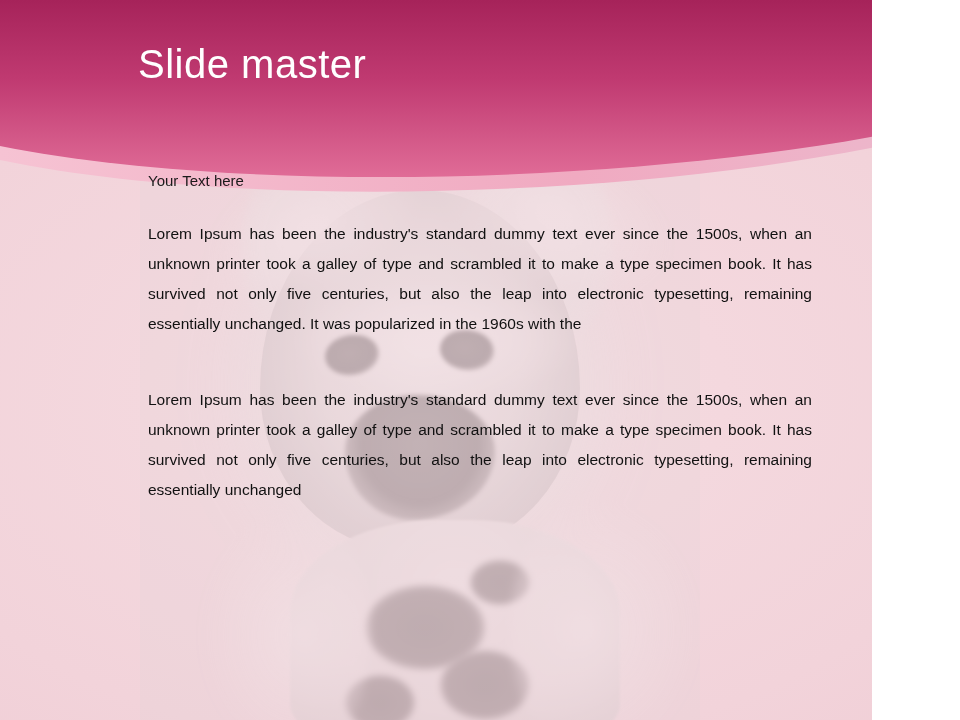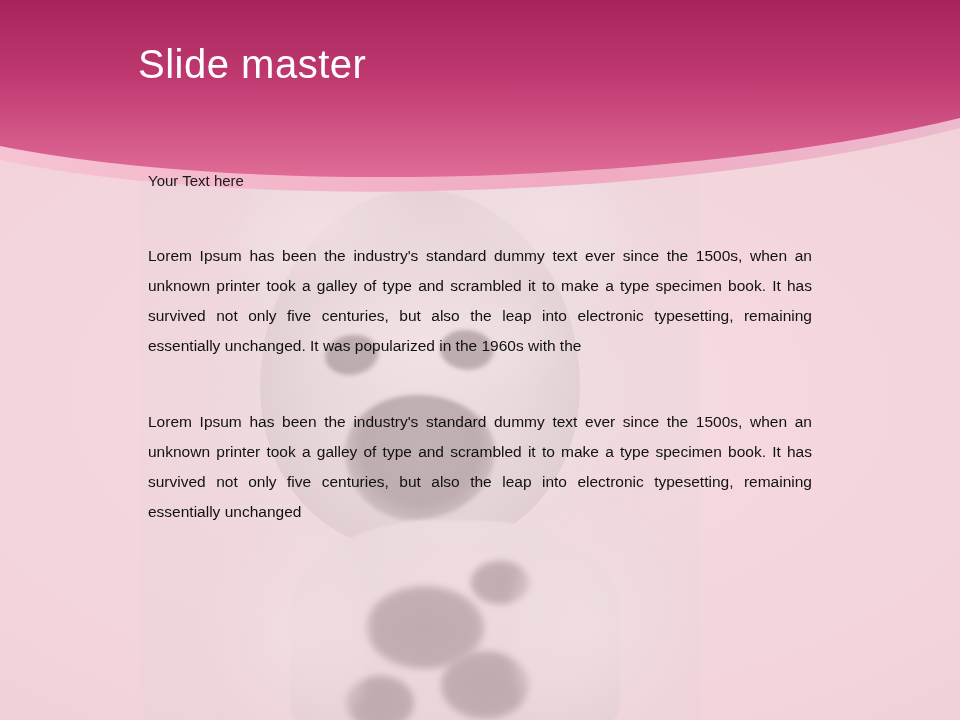--- a/index.html
+++ b/index.html
@@ -9,21 +9,21 @@
   }
   body {
     width: 960px;
     height: 720px;
     overflow: hidden;
     font-family: "Liberation Sans", sans-serif;
   }
 
   #slide {
     position: relative;
-    width: 960px;
+    width: 872px;
     height: 720px;
     overflow: hidden;
     background: #f3d7dd;
   }
 
   
   .body-bg {
     position: absolute;
     left: 0; top: 0; right: 0; bottom: 0;
     background:
@@ -167,21 +167,21 @@
   
   .content {
     position: absolute;
     left: 148px;
     top: 172px;
     width: 664px;
   }
   .lead {
     font-size: 15px;
     color: #1a1a1a;
-    margin: 0 0 52px 0;
+    margin: 0 0 30px 0;
     font-family: "Liberation Sans", sans-serif;
   }
   .para {
     font-size: 15.5px;
     line-height: 30px;
     color: #111111;
     text-align: justify;
     margin: 0 0 46px 0;
     font-family: "Liberation Sans", sans-serif;
   }

